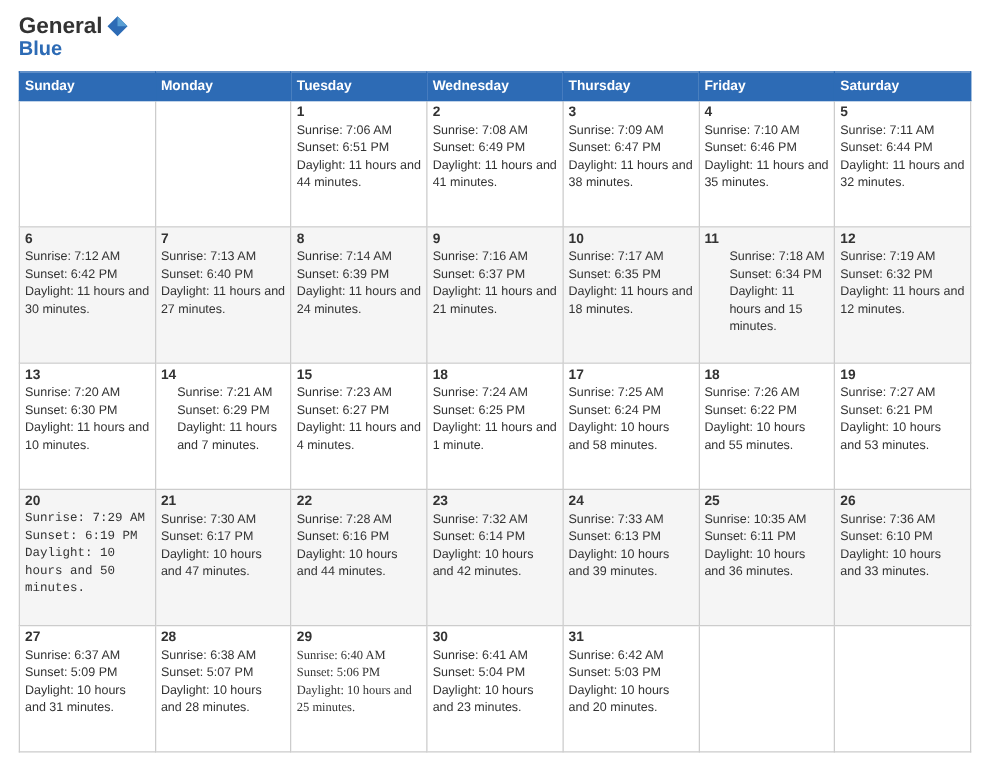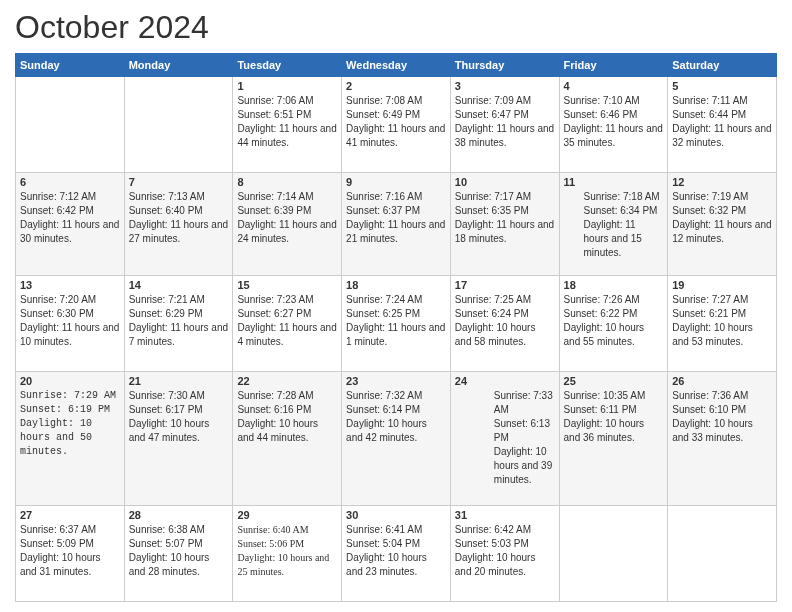--- a/index.html
+++ b/index.html
@@ -99,22 +99,33 @@
     }
     .empty-cell {
       background: #fff !important;
     }
   </style>
 </head>
 <body>
 
 <div class="page">
   <div class="header">
+    <div class="logo">
+      <div class="logo-text">
+        <span class="logo-general">General</span>
+        <svg class="logo-icon" viewBox="0 0 20 20">
+          <polygon points="10,2 18,10 10,18 2,10" fill="#2d6bb5"></polygon>
+          <polygon points="10,2 18,10 10,10" fill="#5a9fd4"></polygon>
+        </svg>
+      </div>
+      <div>
+        <span class="logo-blue">Blue</span>
+      </div>
+    </div>
     <div class="title-block">
-      <div class="month-title">October 2024</div>
     </div>
   </div>
 
   <table class="calendar">
     <thead>
       <tr>
         <th>Sunday</th>
         <th>Monday</th>
         <th>Tuesday</th>
         <th>Wednesday</th>
@@ -204,21 +215,21 @@
         </tr>
         <tr>
           <td>
             <span class="day-number">13</span>
             <div class="day-info" style="white-space: pre-line;">Sunrise: 7:20 AM
 Sunset: 6:30 PM
 Daylight: 11 hours and 10 minutes.</div>
           </td>
           <td>
             <span class="day-number">14</span>
-            <div class="day-info" style="white-space: pre-line;">Sunrise: 7:21 AM
+            <div class="day-info" style="white-space: pre-line; margin-left: 13px;">Sunrise: 7:21 AM
 Sunset: 6:29 PM
 Daylight: 11 hours and 7 minutes.</div>
           </td>
           <td>
             <span class="day-number">15</span>
             <div class="day-info" style="white-space: pre-line;">Sunrise: 7:23 AM
 Sunset: 6:27 PM
 Daylight: 11 hours and 4 minutes.</div>
           </td>
           <td>
@@ -266,21 +277,21 @@
 Daylight: 10 hours and 44 minutes.</div>
           </td>
           <td>
             <span class="day-number">23</span>
             <div class="day-info" style="white-space: pre-line;">Sunrise: 7:32 AM
 Sunset: 6:14 PM
 Daylight: 10 hours and 42 minutes.</div>
           </td>
           <td>
             <span class="day-number">24</span>
-            <div class="day-info" style="white-space: pre-line; margin-left: 39px;">Sunrise: 7:33 AM
+            <div class="day-info" style="white-space: pre-line;">Sunrise: 7:33 AM
 Sunset: 6:13 PM
 Daylight: 10 hours and 39 minutes.</div>
           </td>
           <td>
             <span class="day-number">25</span>
             <div class="day-info" style="white-space: pre-line;">Sunrise: 10:35 AM
 Sunset: 6:11 PM
 Daylight: 10 hours and 36 minutes.</div>
           </td>
           <td>

